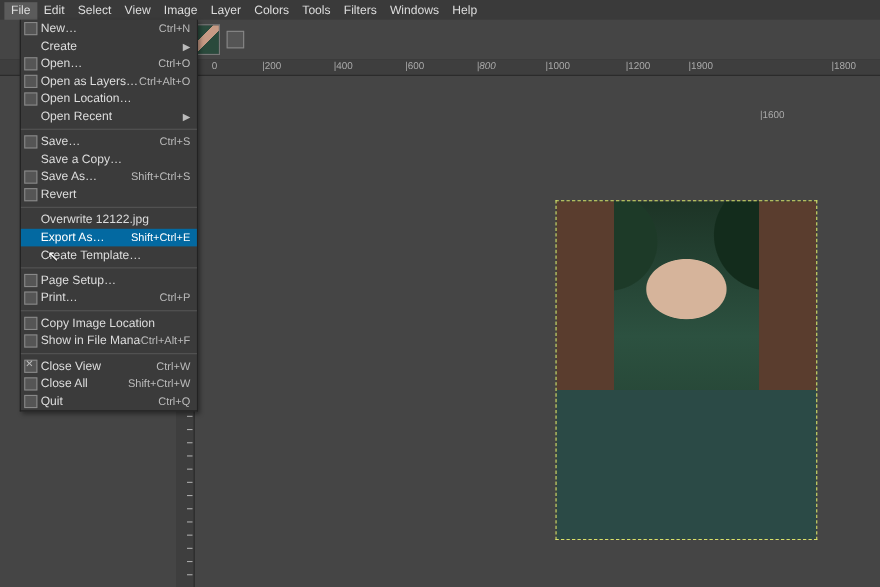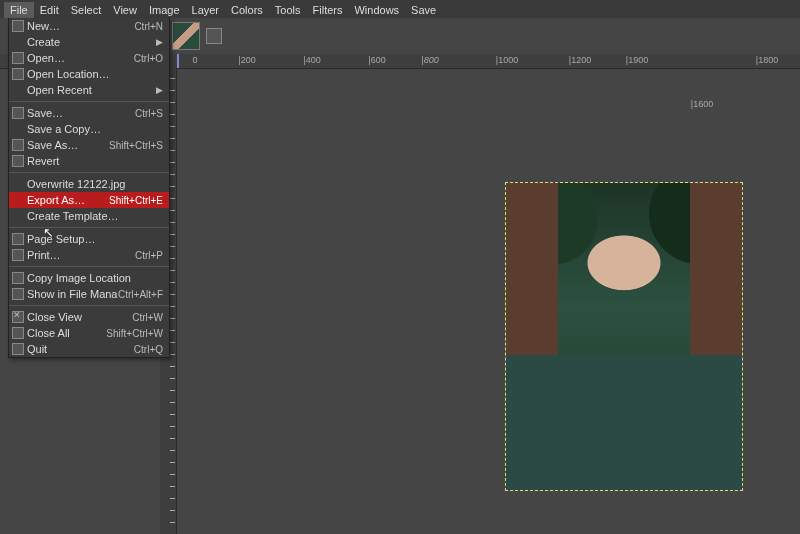--- a/index.html
+++ b/index.html
@@ -7,26 +7,26 @@
   .menubar span{padding:2px 6px;color:#ddd;cursor:default}
   .menubar span.active{background:#5b5b5b}
   .toolbar{height:36px;background:#454545;display:flex;align-items:center;padding:0 6px;gap:6px;border-bottom:1px solid #333}
   .thumb{width:26px;height:26px;border:1px solid #777;background:linear-gradient(135deg,#2a4a3c 0 40%,#c79b85 40% 60%,#2a4a3c 60%)}
   .chip{width:14px;height:14px;border:1px solid #888;background:#555}
   .ruler-h{position:absolute;left:0;top:54px;height:14px;width:100%;background:#3e3e3e;border-bottom:1px solid #2a2a2a}
   .ruler-h .mark{position:absolute;top:1px;font-size:9px;color:#aaa;transform:translateX(-50%)}
   .ruler-h .origin{position:absolute;top:0;left:177px;width:6px;height:14px;border-left:2px solid #88c}
   .ruler-v{position:absolute;left:160px;top:68px;bottom:0;width:16px;background:#3e3e3e;border-right:1px solid #2a2a2a}
   .ruler-v .vtick{position:absolute;left:10px;width:5px;height:1px;background:#aaa}
-  .dropdown{position:absolute;left:8px;top:18px;width:160px;background:#3b3b3b;border:1px solid #222;border-top:none;box-shadow:2px 2px 4px rgba(0,0,0,.4)}
+  .dropdown{position:absolute;left:18px;top:18px;width:160px;background:#3b3b3b;border:1px solid #222;border-top:none;box-shadow:2px 2px 4px rgba(0,0,0,.4)}
   .mi{position:relative;display:flex;align-items:center;height:16px;padding:0 6px 0 18px;color:#ddd}
   .mi .lab{flex:1;white-space:nowrap;overflow:hidden}
   .mi .acc{font-size:10px;color:#bbb}
   .mi .arrow{font-size:9px;color:#bbb}
-  .mi.hl{background:#b91c1c;color:#fff}
+  .mi.hl{background:#0369a1;color:#fff}
   .mi.hl .acc{color:#fff}
   .mi .ic{position:absolute;left:3px;width:10px;height:10px;border:1px solid #888;background:#555}
   .mi .ic.x::before{content:"✕";position:absolute;left:0;top:-2px;font-size:9px;color:#bbb}
   .sep{height:1px;background:#555;margin:3px 0}
   .canvas{position:absolute;left:505px;top:182px;width:238px;height:309px;}
   .canvas .sel{position:absolute;inset:0;border:1px dashed #d6e36a}
   .canvas .img{position:absolute;inset:1px;background:
      radial-gradient(ellipse 120px 90px at 50% 26%,#d6b49b 0 36px,transparent 37px),
      linear-gradient(180deg,rgba(30,44,34,.0) 0 56%,#2b4a46 56% 100%),
      linear-gradient(90deg,#5a3d2e 0 22%,transparent 22% 78%,#5a3d2e 78%),
@@ -42,36 +42,36 @@
     <span class="active">File</span>
     <span>Edit</span>
     <span>Select</span>
     <span>View</span>
     <span>Image</span>
     <span>Layer</span>
     <span>Colors</span>
     <span>Tools</span>
     <span>Filters</span>
     <span>Windows</span>
-    <span>Save</span>
+    <span>Help</span>
   </div>
 
 <div class="toolbar">
   <span style="width:160px"></span>
   <div class="thumb"></div>
   <div class="chip"></div>
 </div>
 
 <div class="ruler-h">
   <div class="origin"></div>
 <div class="mark" style="left: 195px;">0</div>
     <div class="mark" style="left: 247px;">|200</div>
     <div class="mark" style="left: 312px;">|400</div>
     <div class="mark" style="left: 377px;">|600</div>
-    <div class="mark" style="left: 430px; font-style: italic;">|800</div>
+    <div class="mark" style="left: 442px; font-style: italic;">|800</div>
     <div class="mark" style="left: 507px;">|1000</div>
     <div class="mark" style="left: 572px; padding-left: 16px;">|1200</div>
     <div class="mark" style="left: 637px;">|1900</div>
     <div class="mark" style="left: 702px; margin-top: 44px;">|1600</div>
     <div class="mark" style="left: 767px;">|1800</div>
   </div>
 <div class="ruler-v">
     <div class="vtick" style="top: 10px;"></div>
     <div class="vtick" style="top: 22px;"></div>
     <div class="vtick" style="top: 34px;"></div>
@@ -122,20 +122,25 @@
       <span class="lab">Create</span>
       <span class="arrow">▶</span>
     </div>
     <div class="mi">
       <span class="ic"></span>
       <span class="lab">Open…</span>
       <span class="acc">Ctrl+O</span>
     </div>
     <div class="mi">
       <span class="ic"></span>
+      <span class="lab">Open as Layers…</span>
+      <span class="acc">Ctrl+Alt+O</span>
+    </div>
+    <div class="mi">
+      <span class="ic"></span>
       <span class="lab">Open Location…</span>
     </div>
     <div class="mi">
       <span class="lab">Open Recent</span>
       <span class="arrow">▶</span>
     </div>
     <div class="sep"></div>
     <div class="mi">
       <span class="ic"></span>
       <span class="lab">Save…</span>

